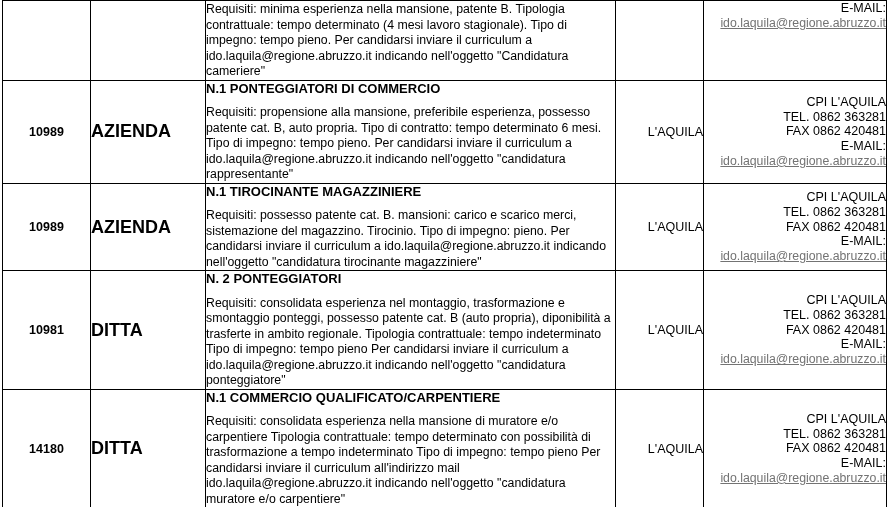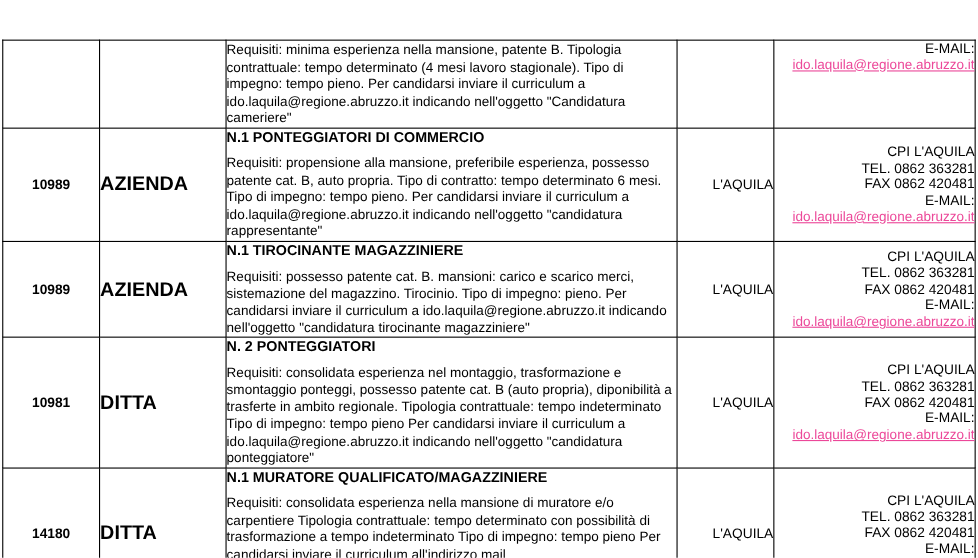--- a/index.html
+++ b/index.html
@@ -12,21 +12,20 @@
     height: 507px;
     font-family: "Liberation Sans", sans-serif;
     color: #000000;
     overflow: hidden;
   }
   .page {
     position: relative;
     width: 889px;
     height: 400px;
     box-sizing: border-box;
-    margin-top: 36px;
   }
   table.joblist {
     position: absolute;
     left: 2px;
     top: 0px;
     width: 884px;
     border-collapse: collapse;
     table-layout: fixed;
   }
   table.joblist td {
@@ -75,21 +74,21 @@
     font-size: 12.3px;
     line-height: 1.265;
     margin: 0;
     text-align: left;
   }
   .contact-line {
     display: block;
     white-space: nowrap;
   }
   .email-link {
-    color: #ec4899;
+    color: #737373;
     text-decoration: underline;
     white-space: nowrap;
     font-size: 12.3px;
   }
   .row-top .desc-cell {
     padding-top: 1px;
   }
   .row-top .contact-cell {
     vertical-align: top;
   }
@@ -181,21 +180,21 @@
           <span class="contact-line">FAX 0862 420481</span>
           <span class="contact-line">E-MAIL:</span>
           <a class="email-link" href="#">ido.laquila@regione.abruzzo.it</a>
         </td>
       </tr>
 
       <tr style="height:110px;">
         <td class="id-cell">14180</td>
         <td class="type-cell">DITTA</td>
         <td class="desc-cell">
-          <div class="job-title">N.1 MURATORE QUALIFICATO/MAGAZZINIERE</div>
+          <div class="job-title">N.1 COMMERCIO QUALIFICATO/CARPENTIERE</div>
           <div class="job-req">Requisiti: consolidata esperienza nella mansione di muratore e/o carpentiere Tipologia contrattuale: tempo determinato con possibilità di trasformazione a tempo indeterminato Tipo di impegno: tempo pieno Per candidarsi inviare il curriculum all'indirizzo mail ido.laquila@regione.abruzzo.it indicando nell'oggetto "candidatura muratore e/o carpentiere"</div>
         </td>
         <td class="city-cell">L'AQUILA</td>
         <td class="contact-cell">
           <span class="contact-line">CPI L'AQUILA</span>
           <span class="contact-line">TEL. 0862 363281</span>
           <span class="contact-line">FAX 0862 420481</span>
           <span class="contact-line">E-MAIL:</span>
           <a class="email-link" href="#">ido.laquila@regione.abruzzo.it</a>
         </td>

